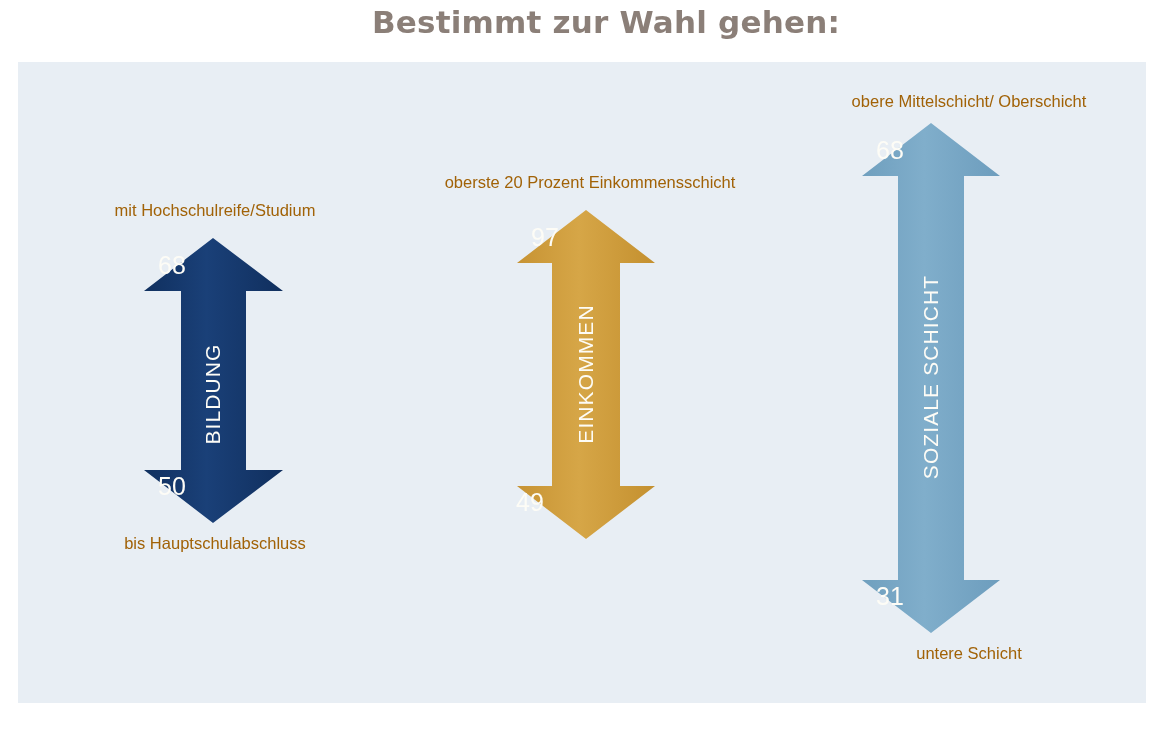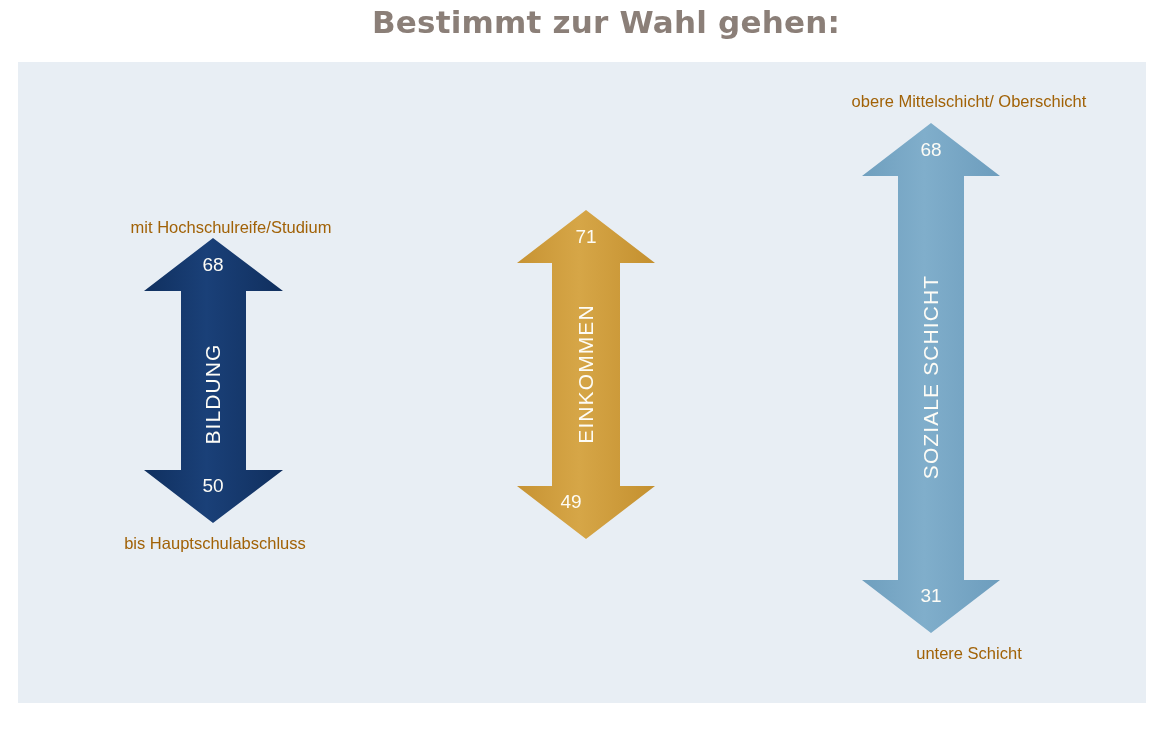--- a/index.html
+++ b/index.html
@@ -58,23 +58,22 @@
     text-align: center;
     font-family: "Liberation Sans", sans-serif;
     font-size: 16.5px;
     color: #a16207;
     white-space: nowrap;
     line-height: 20px;
   }
 
   .value-label {
     position: absolute;
-    text-align: center;
     font-family: "Liberation Sans", sans-serif;
-    font-size: 19px;
+    font-size: 25px;
     color: #fdfcf6;
     white-space: nowrap;
     line-height: 26px;
   }
 
   .axis-label {
     position: absolute;
     font-family: "Liberation Sans", sans-serif;
     font-size: 21px;
     letter-spacing: 1.1px;
@@ -92,21 +91,21 @@
 </style>
 </head>
 <body>
 
 <div id="chart-title">Bestimmt zur Wahl gehen:</div>
 
 <div id="panel"></div>
 
 <div class="arrow-group" id="group-bildung">
 
-  <div class="cap-label" style="left:16px; top:200px; width:430px;margin-top:17px;">mit Hochschulreife/Studium</div>
+  <div class="cap-label" style="left:0px; top:200px; width:430px;">mit Hochschulreife/Studium</div>
 
   <svg class="arrow-svg" width="430" height="729" viewBox="0 0 430 729" aria-hidden="true">
     <defs>
       <linearGradient id="gradBildung" x1="0" y1="0" x2="1" y2="0">
         <stop offset="0%" stop-color="#10305f"></stop>
         <stop offset="45%" stop-color="#1a4078"></stop>
         <stop offset="100%" stop-color="#102f5e"></stop>
       </linearGradient>
     </defs>
     <polygon points="213,238 283,291 246,291 246,470 283,470 213,523 144,470 181,470 181,291 144,291" fill="url(#gradBildung)"></polygon>
@@ -116,33 +115,34 @@
 
   <div class="axis-label" style="left:113px; top:382px; width:200px;">BILDUNG</div>
 
   <div class="value-label" style="left:158px; top:473px; width:110px;">50</div>
 
   <div class="cap-label" style="left:0px; top:533px; width:430px;">bis Hauptschulabschluss</div>
 </div>
 
 <div class="arrow-group" id="group-einkommen">
 
+  <div class="cap-label" style="left:0px; top:172px; width:420px;">oberste 20 Prozent Einkommensschicht</div>
 
   <svg class="arrow-svg" width="420" height="729" viewBox="0 0 420 729" aria-hidden="true">
     <defs>
       <linearGradient id="gradEinkommen" x1="0" y1="0" x2="1" y2="0">
         <stop offset="0%" stop-color="#c79333"></stop>
         <stop offset="45%" stop-color="#d6a647"></stop>
         <stop offset="100%" stop-color="#c4902f"></stop>
       </linearGradient>
     </defs>
     <polygon points="206,210 275,263 240,263 240,486 275,486 206,539 137,486 172,486 172,263 137,263" fill="url(#gradEinkommen)"></polygon>
   </svg>
 
-  <div class="value-label" style="left:151px; top:224px; width:110px;">71</div>
+  <div class="value-label" style="left:151px; top:224px; width:110px;">97</div>
 
   <div class="axis-label" style="left:106px; top:362px; width:200px;">EINKOMMEN</div>
 
   <div class="value-label" style="left:136px; top:489px; width:110px;">49</div>
 
 </div>
 
 <div class="arrow-group" id="group-schicht">
 
   <div class="cap-label" style="left:0px; top:91px; width:398px;">obere Mittelschicht/ Oberschicht</div>

